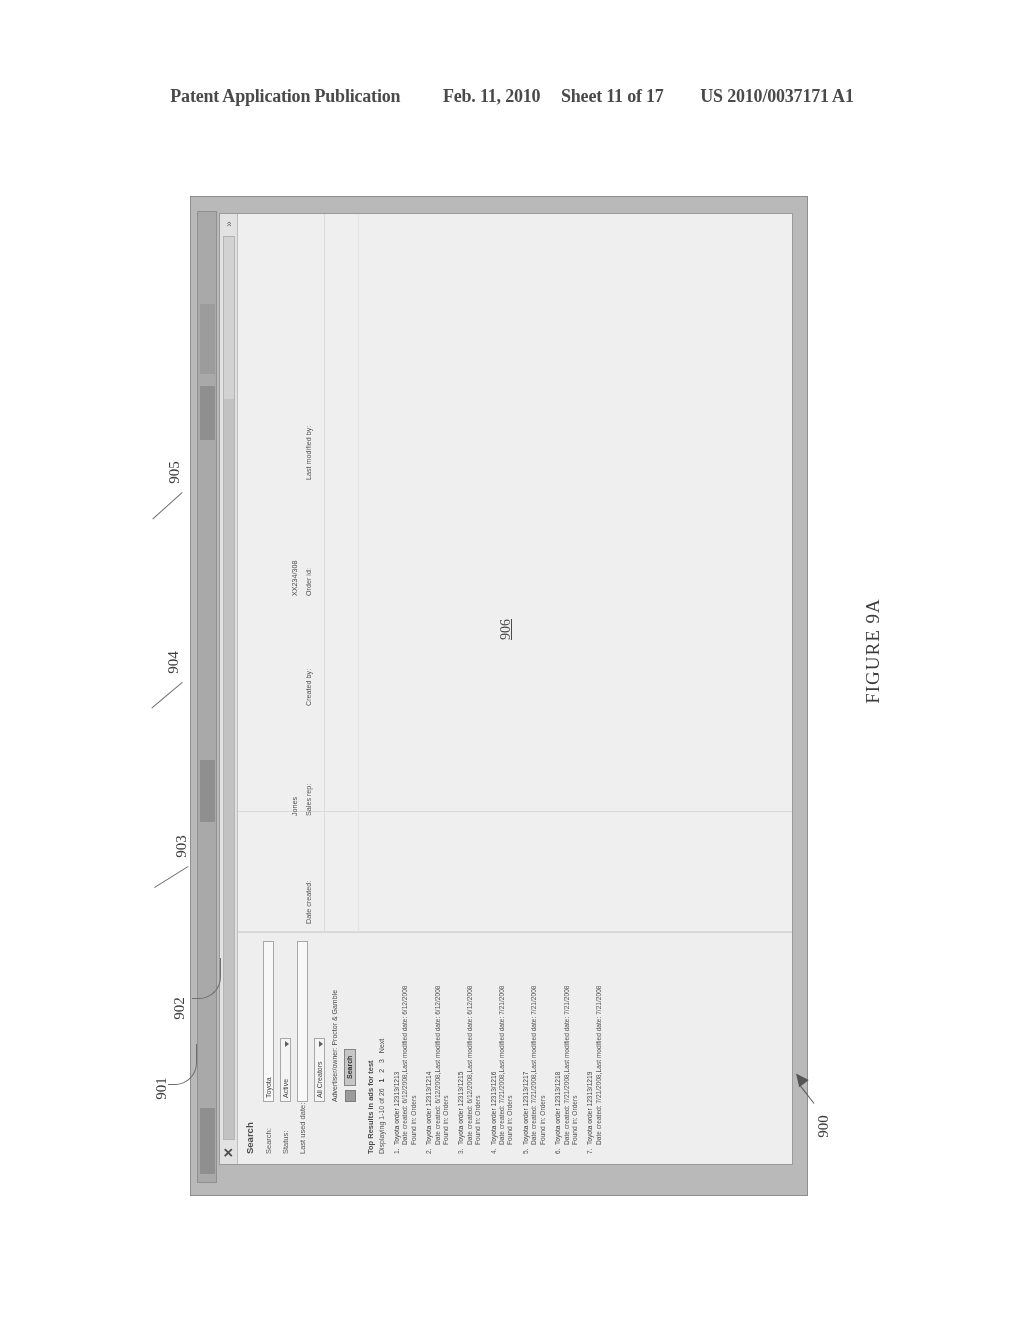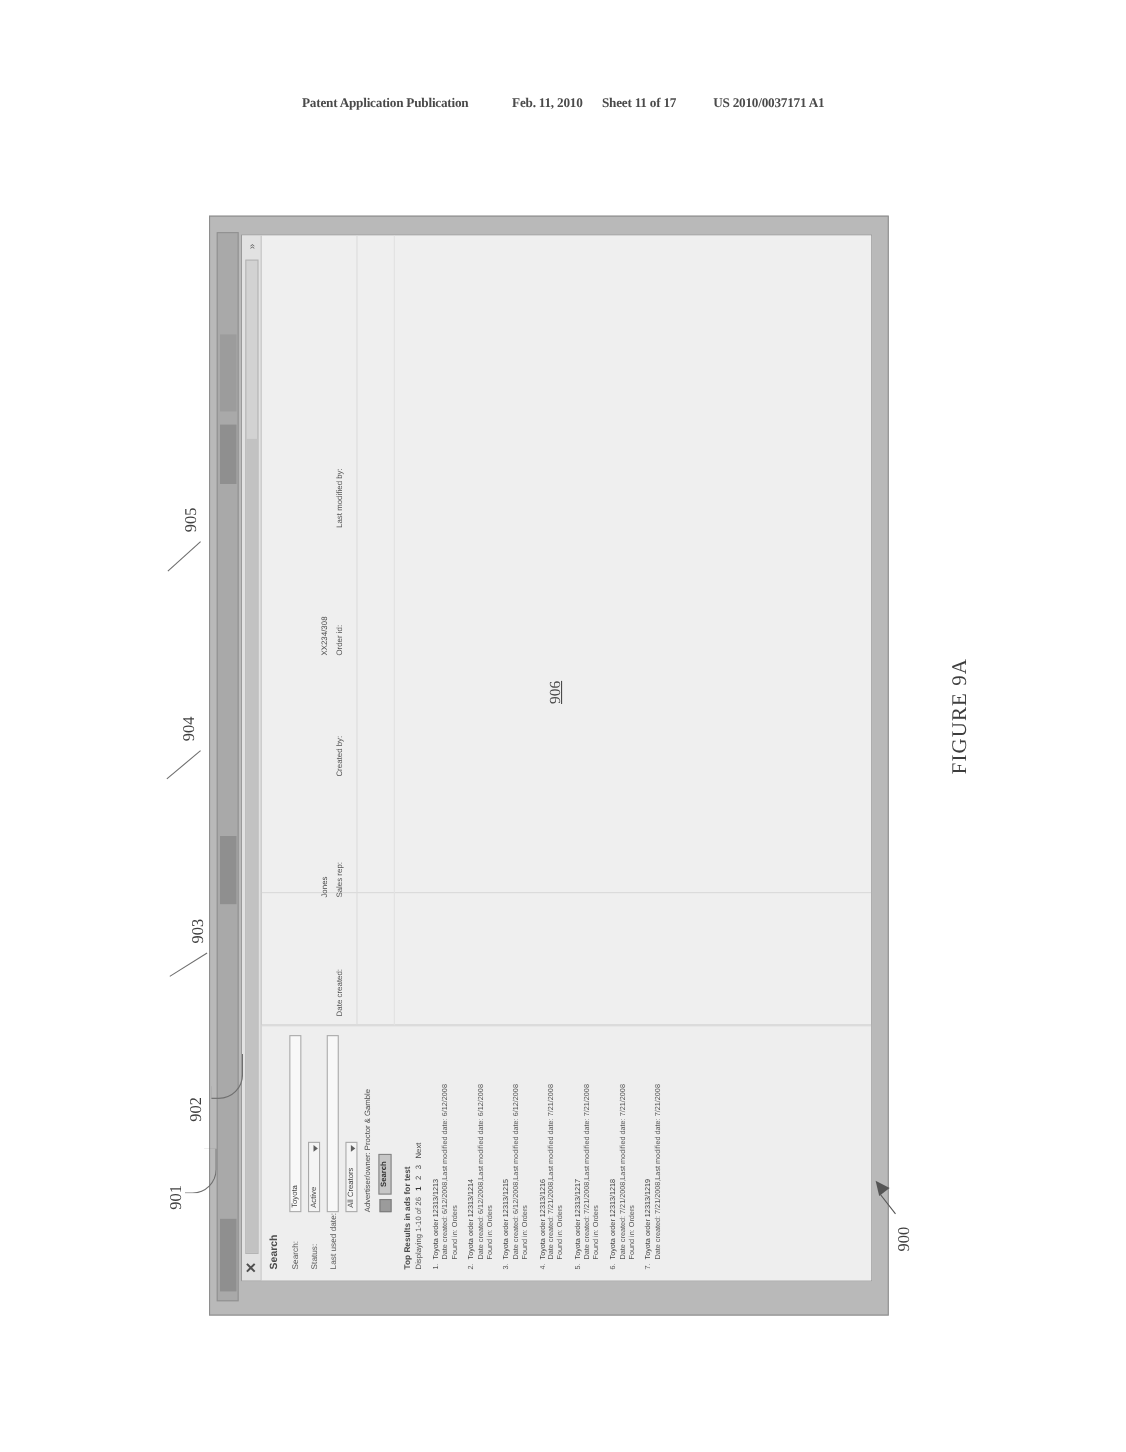--- a/index.html
+++ b/index.html
@@ -12,21 +12,21 @@
     overflow:hidden;
   }
 
   
   .pat-header{
     position:absolute;
     top:86px;left:0;width:1024px;
     text-align:center;
     font-family:"Liberation Serif", serif;
     font-weight:bold;
-    font-size:12px;
+    font-size:18px;
     color:#4a4a4a;
     letter-spacing:-0.2px;
     white-space:nowrap;
   }
   .pat-header span{display:inline-block;vertical-align:baseline;}
   .ph-gap-a{width:34px;}
   .ph-gap-b{width:12px;}
   .ph-gap-c{width:28px;}
 
   

